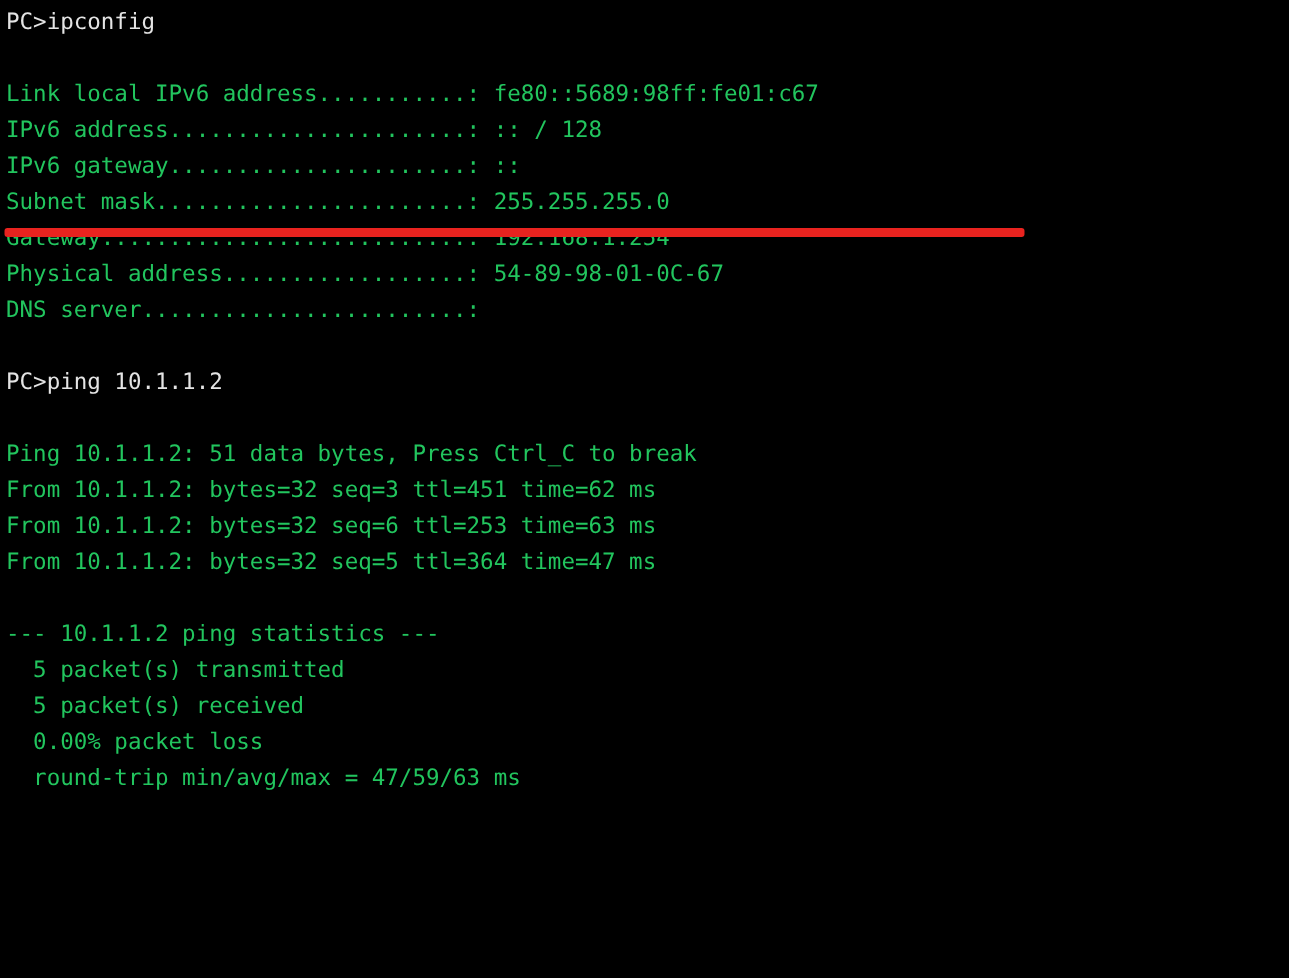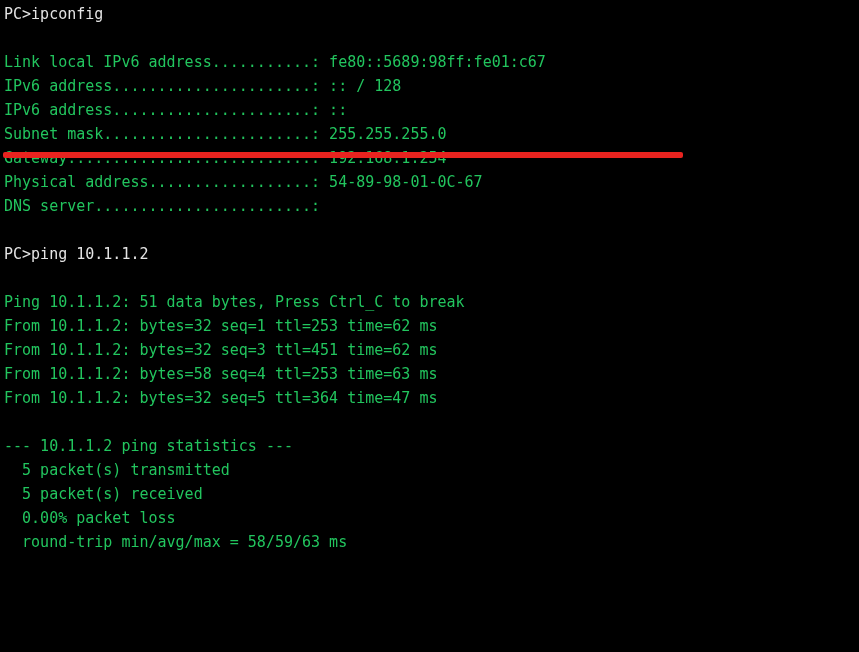--- a/index.html
+++ b/index.html
@@ -53,39 +53,38 @@
 <body>
 
 <div id="terminal">
   <div class="screen">
 
     <div class="line prompt-line">PC&gt;ipconfig</div>
     <div class="line blank"></div>
 
     <div class="line">Link local IPv6 address...........: fe80::5689:98ff:fe01:c67</div>
     <div class="line">IPv6 address......................: :: / 128</div>
-    <div class="line">IPv6 address......................: ::</div>
+    <div class="line">IPv6 gateway......................: ::</div>
     <div class="line">Subnet mask.......................: 255.255.255.0</div>
     <div class="line">Gateway...........................: 192.168.1.254</div>
     <div class="line">Physical address..................: 54-89-98-01-0C-67</div>
     <div class="line">DNS server........................:</div>
 
     <div class="line blank"></div>
     <div class="line prompt-line">PC&gt;ping 10.1.1.2</div>
     <div class="line blank"></div>
 
     <div class="line">Ping 10.1.1.2: 51 data bytes, Press Ctrl_C to break</div>
-    <div class="line">From 10.1.1.2: bytes=32 seq=1 ttl=253 time=62 ms</div>
     <div class="line">From 10.1.1.2: bytes=32 seq=3 ttl=451 time=62 ms</div>
-    <div class="line">From 10.1.1.2: bytes=58 seq=4 ttl=253 time=63 ms</div>
+    <div class="line">From 10.1.1.2: bytes=32 seq=6 ttl=253 time=63 ms</div>
     <div class="line">From 10.1.1.2: bytes=32 seq=5 ttl=364 time=47 ms</div>
 
     <div class="line blank"></div>
     <div class="line">--- 10.1.1.2 ping statistics ---</div>
     <div class="line">  5 packet(s) transmitted</div>
     <div class="line">  5 packet(s) received</div>
     <div class="line">  0.00% packet loss</div>
-    <div class="line">  round-trip min/avg/max = 58/59/63 ms</div>
+    <div class="line">  round-trip min/avg/max = 47/59/63 ms</div>
 
   </div>
 
   <div class="annotation" id="redline" style="background: rgb(232, 35, 31);"></div>
 </div>
 
 </body></html>

